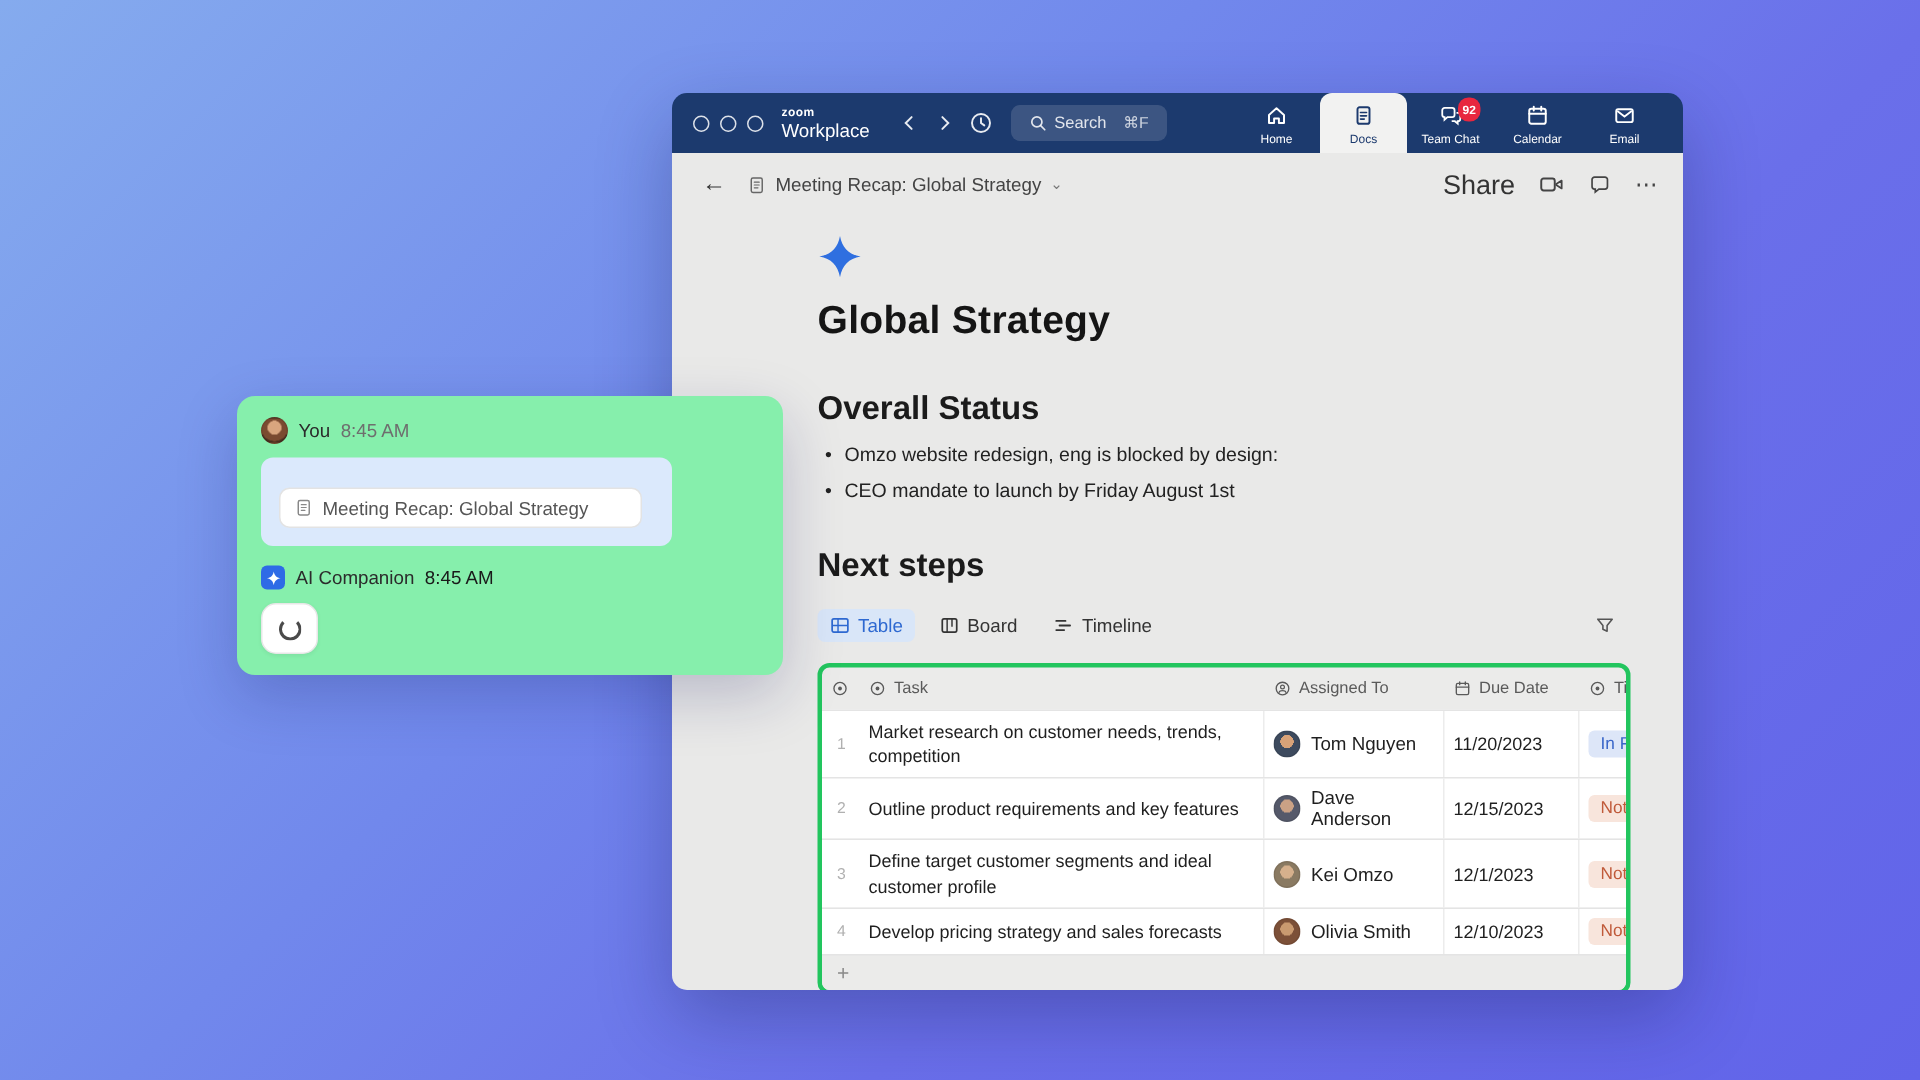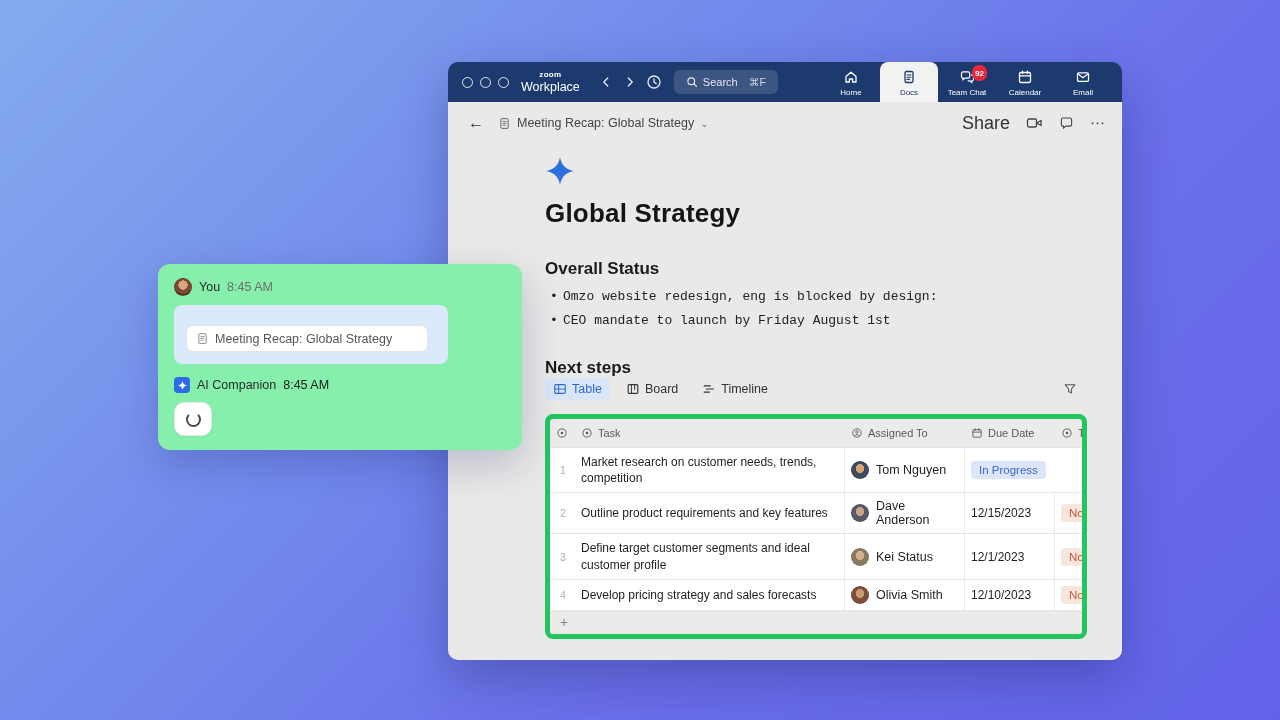--- a/index.html
+++ b/index.html
@@ -11,21 +11,21 @@
   }
   svg { display:block; }
 
   
   .window { position:absolute; left:448px; top:62px; width:674px; height:598px;
     border-radius:10px; box-shadow:0 18px 50px rgba(18,22,80,.30); }
   .titlebar { height:40px; background:#1c3a6e; border-radius:10px 10px 0 0;
     display:flex; align-items:center; padding:0 10px 0 14px; color:#fff; position:relative; }
   .traffic { display:flex; gap:7px; margin-right:12px; }
   .traffic span { width:11px; height:11px; border-radius:50%; border:1.5px solid rgba(255,255,255,.85); }
-  .logo { line-height:1; margin-right:14px;text-align:center; }
+  .logo { line-height:1; margin-right:14px; }
   .logo .lg-top { font-size:8px; font-weight:700; letter-spacing:.3px; }
   .logo .lg-bot { font-size:12.5px; font-weight:400; margin-top:2px; }
   .tb-btn { background:none; border:none; color:rgba(255,255,255,.9); width:24px; height:24px;
     display:flex; align-items:center; justify-content:center; cursor:pointer; padding:0; }
   .search { margin-left:8px; width:104px; height:24px; background:rgba(255,255,255,.14);
     border-radius:6px; display:flex; align-items:center; gap:5px; padding:0 12px;
     font-size:11px; color:rgba(255,255,255,.85); cursor:text; }
   .search .sh { margin-left:auto; color:rgba(255,255,255,.75); font-size:10.5px; }
   .navtabs { margin-left:auto; display:flex; align-items:stretch; height:40px; }
   .navtab { width:58px; display:flex; flex-direction:column; align-items:center;
@@ -44,33 +44,33 @@
   .doctitle .chev { font-size:10px; color:#777; }
   .docbar-right { margin-left:auto; display:flex; align-items:center; gap:16px; }
   .share { background:none; border:none; font-size:18px; color:#333; cursor:pointer; }
   .icobtn { background:none; border:none; color:#444; cursor:pointer; padding:0; }
   .more { font-size:15px; color:#444; letter-spacing:1px; }
 
   
   .content { padding:10px 35px 0 97px; }
   .sparkle { width:30px; height:30px; margin:2px 0 12px 0; }
   .h1 { font-size:26px; font-weight:800; letter-spacing:.2px; color:#151515; }
-  .h2 { font-size:17px; font-weight:700; color:#1b1b1b; margin-top:30px; }
-  ul.bullets { list-style:none; margin-top:10px;font-family:Liberation Mono, monospace; }
+  .h2 { font-size:22px; font-weight:700; color:#1b1b1b; margin-top:30px; }
+  ul.bullets { list-style:none; margin-top:10px; }
   ul.bullets li { font-size:13px; color:#222; padding-left:18px; position:relative; margin-top:9px; }
   ul.bullets li::before { content:"•"; position:absolute; left:5px; color:#222; }
 
-  .viewtabs { display:flex; align-items:center; gap:8px; }
+  .viewtabs { display:flex; align-items:center; gap:8px; margin-top:16px; }
   .vtab { display:flex; align-items:center; gap:5px; font-size:12.5px; color:#333;
     padding:4px 8px; border-radius:5px; cursor:pointer; }
   .vtab.active { background:#d9e6f8; color:#2e69d1; }
   .filter { margin-left:auto; margin-right:10px; }
 
   
-  .tcard { margin-top:14px; width:542px; border:5px solid #22c55e; border-radius:8px;
+  .tcard { margin-top:14px; width:542px; border:3px solid #22c55e; border-radius:8px;
     overflow:hidden; background:#ebebea; }
   .trow { display:grid; grid-template-columns:25px 270px 120px 90px 80px; align-items:stretch; }
   .trow.head { height:28px; color:#5a5a5a; font-size:11px; }
   .trow.head .cell { display:flex; align-items:center; gap:5px; padding:0 6px; }
   .trow.body { background:#fff; border-top:1px solid #e4e4e4; }
   .cell { padding:6px 6px; display:flex; align-items:center; }
   .cell.num { justify-content:flex-start; padding-left:10px; color:#b0b0b0; font-size:10.5px; }
   .cell.task { font-size:12px; color:#1f1f1f; line-height:1.35; align-items:center; }
   .trow.body .cell.task, .trow.body .cell.who, .trow.body .cell.due { border-right:1px solid #ececec; }
   .cell.who { gap:7px; font-size:12.5px; color:#1f1f1f; }
@@ -299,20 +299,21 @@
           </div>
         </div>
 
         <div class="trow body">
           <div class="cell num">1</div>
           <div class="cell task">Market research on customer needs, trends, competition</div>
           <div class="cell who">
             <span class="avatar av-tom"></span>
             <span>Tom Nguyen</span>
           </div>
+          <div class="cell due">11/20/2023</div>
           <div class="cell">
             <span class="badge-status st-blue">In Progress</span>
           </div>
         </div>
 
         <div class="trow body">
           <div class="cell num">2</div>
           <div class="cell task">Outline product requirements and key features</div>
           <div class="cell who">
             <span class="avatar av-dave"></span>
@@ -322,21 +323,21 @@
           <div class="cell">
             <span class="badge-status st-orange">Not Started</span>
           </div>
         </div>
 
         <div class="trow body">
           <div class="cell num">3</div>
           <div class="cell task">Define target customer segments and ideal customer profile</div>
           <div class="cell who">
             <span class="avatar av-kei"></span>
-            <span>Kei Status</span>
+            <span>Kei Omzo</span>
           </div>
           <div class="cell due">12/1/2023</div>
           <div class="cell">
             <span class="badge-status st-orange">Not Started</span>
           </div>
         </div>
 
         <div class="trow body">
           <div class="cell num">4</div>
           <div class="cell task">Develop pricing strategy and sales forecasts</div>

